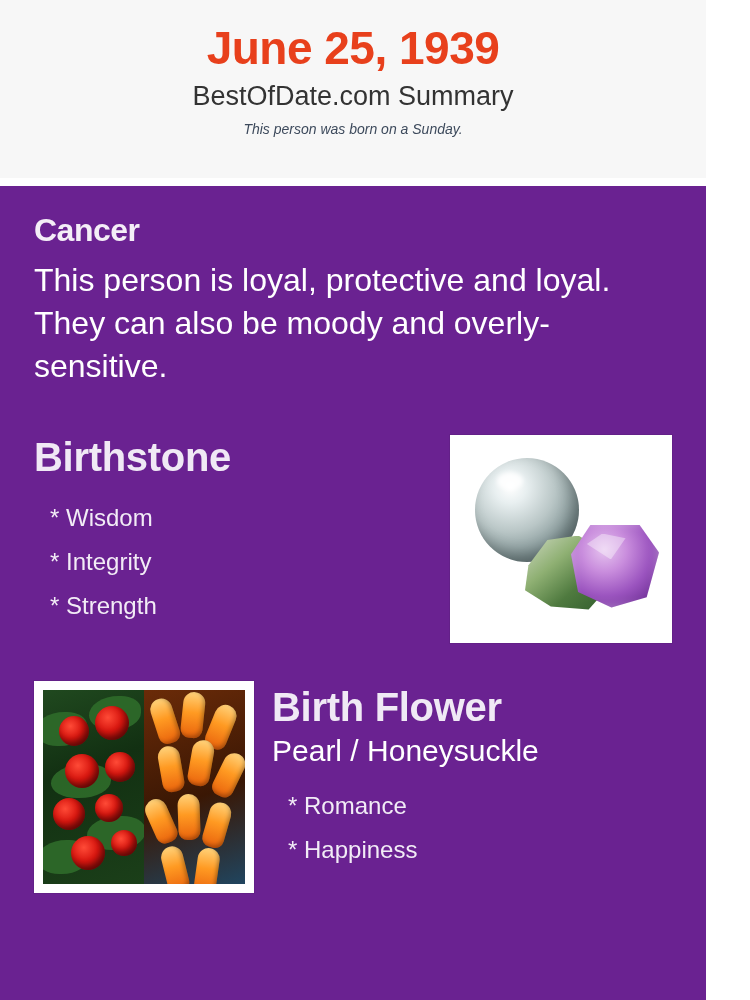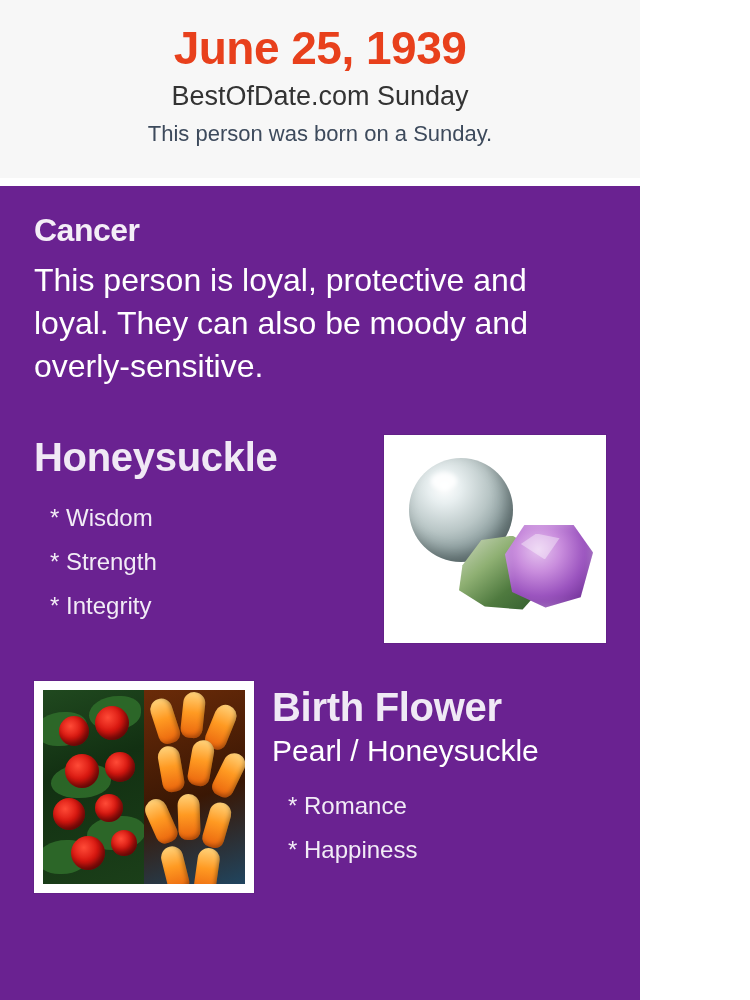--- a/index.html
+++ b/index.html
@@ -7,21 +7,21 @@
     padding: 0;
   }
   body {
     width: 750px;
     height: 1000px;
     background: #ffffff;
     font-family: "Liberation Sans", sans-serif;
     overflow: hidden;
   }
   .page {
-    width: 640px;
+    width: 706px;
     height: 1000px;
     position: relative;
     display: flex;
     flex-direction: column;
   }
 
   
   .header {
     background: #f7f7f7;
     padding: 18px 20px 14px 20px;
@@ -38,22 +38,23 @@
     letter-spacing: -0.5px;
   }
   .header-site {
     color: #333333;
     font-size: 27px;
     line-height: 1.1;
     margin-bottom: 10px;
   }
   .header-sub {
     color: #3d4a5c;
-    font-size: 22px;
+    font-size: 14px;
     line-height: 1.1;
+    font-style: italic;
   }
   .divider {
     height: 8px;
     background: #ffffff;
     width: 100%;
   }
 
   
   .body {
     background: #6a2291;
@@ -253,38 +254,38 @@
     box-shadow: inset -2px -2px 4px rgba(0,0,0,0.3);
   }
 </style>
 </head>
 <body>
 
 <div class="page">
 
   <div class="header">
     <div class="header-date">June 25, 1939</div>
-    <div class="header-site">BestOfDate.com Sunday</div>
+    <div class="header-site">BestOfDate.com Summary</div>
     <div class="header-sub">This person was born on a Sunday.</div>
   </div>
 
   <div class="divider"></div>
 
   <div class="body">
 
     <div class="sign-name">Cancer</div>
     <p class="sign-desc">This person is loyal, protective and loyal. They can also be moody and overly-sensitive.</p>
 
     <div class="section-stone">
       <div class="stone-text">
-        <div class="section-title">Honeysuckle</div>
+        <div class="section-title">Birthstone</div>
         <ul class="bullets">
           <li>* Wisdom</li>
+          <li>* Integrity</li>
           <li>* Strength</li>
-          <li>* Integrity</li>
         </ul>
       </div>
       <div class="photo-frame stone-photo-frame">
         <div class="photo-inner">
           <div class="pearl"></div>
           <div class="mineral"></div>
           <div class="gem"></div>
         </div>
       </div>
     </div>

